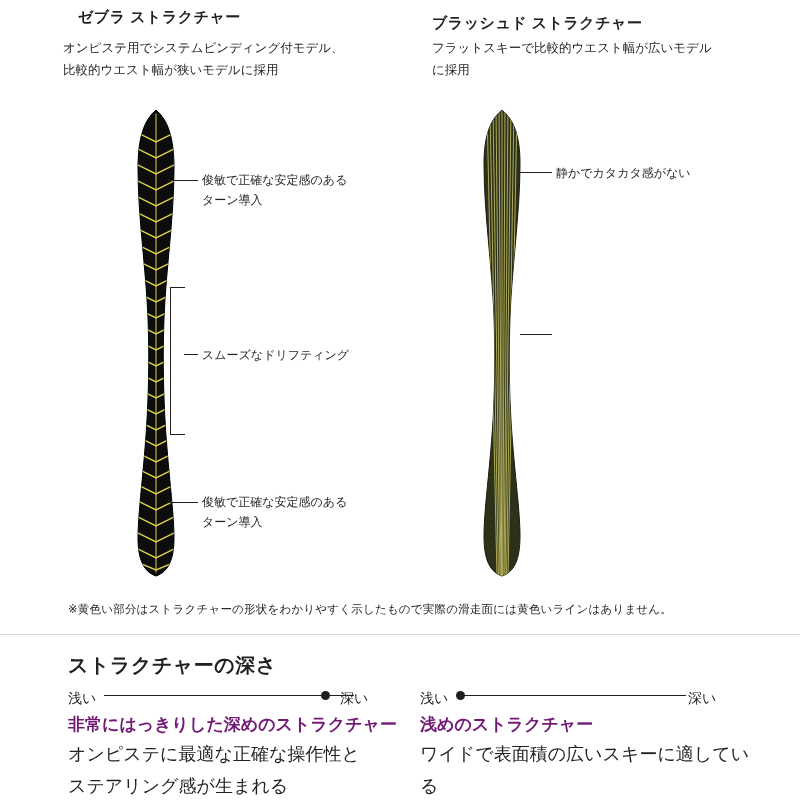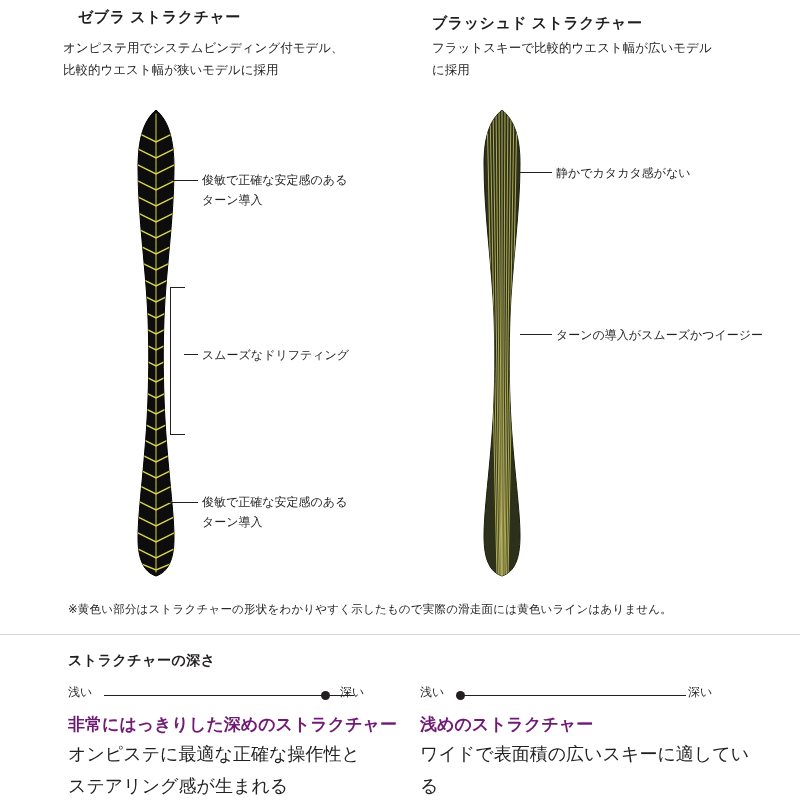--- a/index.html
+++ b/index.html
@@ -104,33 +104,33 @@
     height: 1px;
     background: #d8d8d8;
   }
   #divider-1 { top: 634px; }
 
   
   #depth-heading {
     position: absolute;
     left: 68px;
     top: 652px;
-    font-size: 14px;
+    font-size: 20px;
     font-weight: bold;
     letter-spacing: 0.5px;
   }
 
   .scale {
     position: absolute;
     height: 22px;
   }
   .scale .scale-label {
     position: absolute;
-    top: 0;
-    font-size: 12px;
+    top: 6px;
+    font-size: 14px;
     color: #231f20;
   }
   .scale .scale-line {
     position: absolute;
     top: 11px;
     height: 1px;
     background: #231f20;
   }
   .scale .scale-marker {
     position: absolute;
@@ -293,21 +293,20 @@
         <path d="M36 0 L28.5 470"></path>
         <path d="M39 0 L30 470"></path>
       </g>
     </svg>
   </div>
 
   <div class="lead-line" style="left:520px; top:172px; width:32px;"></div>
   <div class="callout" style="left:556px; top:163px; width:220px;">静かでカタカタ感がない</div>
 
   <div class="lead-line" style="left:520px; top:334px; width:32px;"></div>
-  <div class="callout" style="left:556px; top:325px; width:240px;">ターンの導入がスムーズかつイージー</div>
 
   <div id="note">※黄色い部分はストラクチャーの形状をわかりやすく示したもので実際の滑走面には黄色いラインはありません。</div>
 
   <div class="divider" id="divider-1"></div>
 
   <div id="depth-heading">ストラクチャーの深さ</div>
 
   <div class="scale" id="scale-left">
     <span class="scale-label" style="left:0;">浅い</span>
     <span class="scale-line" style="left:36px; width:250px;"></span>

